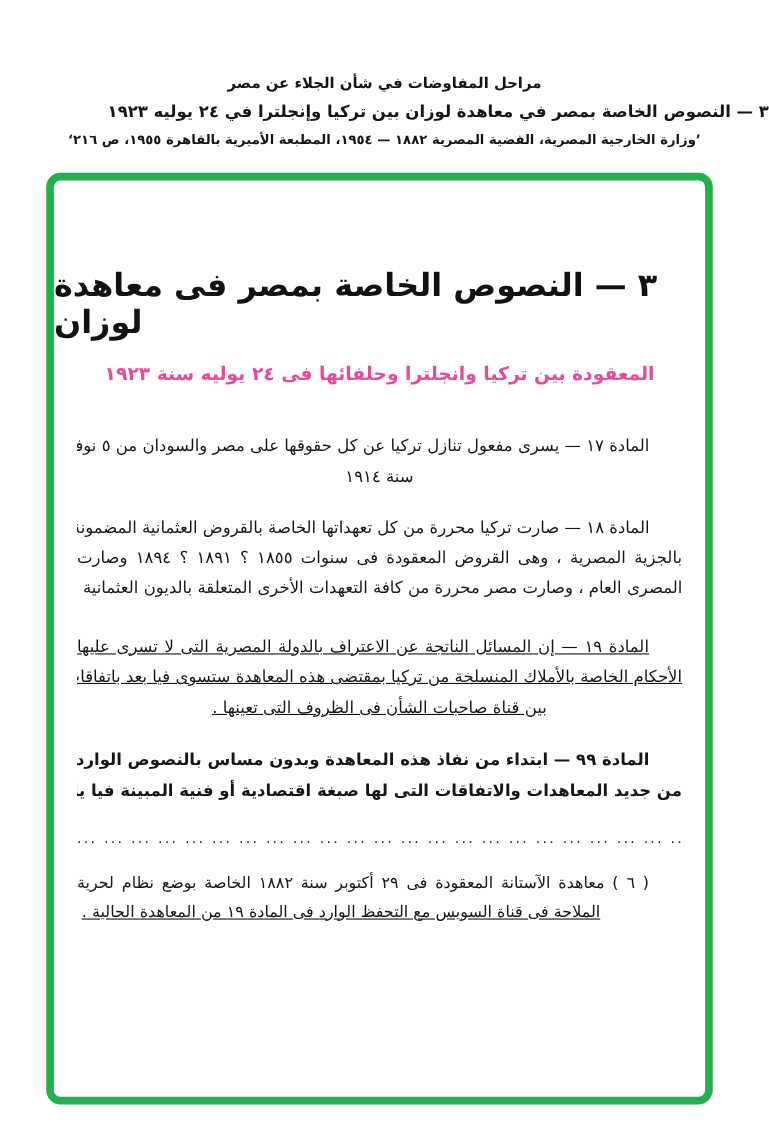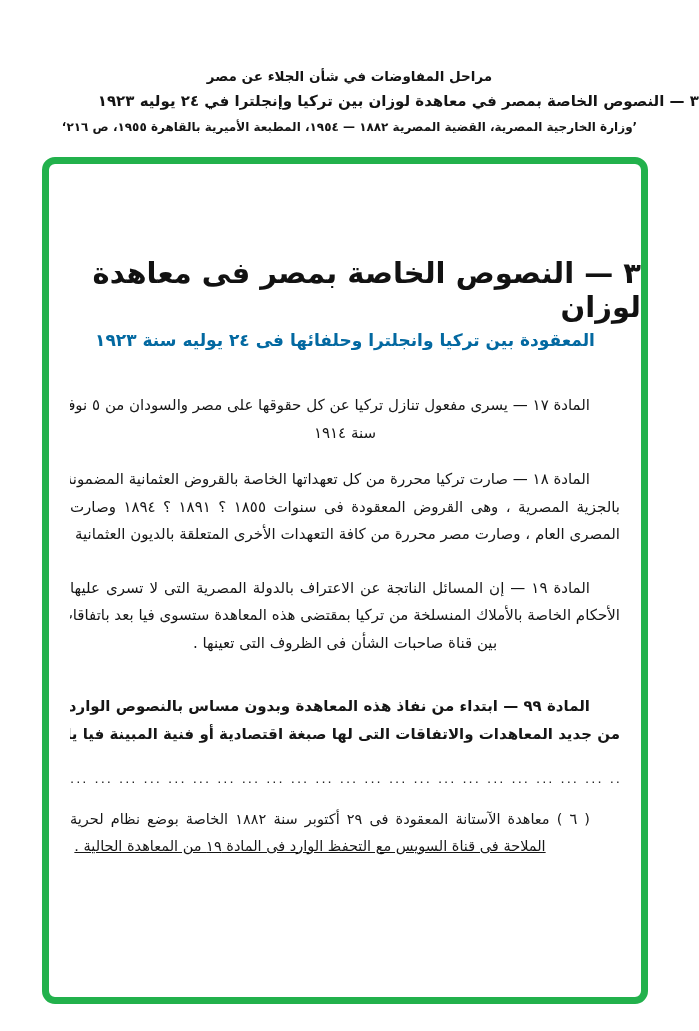--- a/index.html
+++ b/index.html
@@ -15,33 +15,33 @@
   .hdr2{font-size:15px;font-weight:bold;margin:0 0 10px 0;text-align:right;}
   .hdr3{font-size:12px;font-weight:bold;margin:0;}
   
   .green-frame{
     position:absolute;left:42px;top:157px;width:606px;height:847px;
     box-sizing:border-box;border:7px solid #22b14c;border-radius:13px;
     background:#ffffff;
   }
   .frame-content{position:relative;width:100%;height:100%;direction:rtl;}
   .doc-title{
-    position:absolute;top:92px;left:0;right:0;text-align:right;
+    position:absolute;top:78px;left:0;right:0;text-align:left;
     font-size:29px;font-weight:bold;letter-spacing:0;color:#121212;
   }
   .doc-subtitle{
     position:absolute;top:166px;left:0;right:0;text-align:center;
-    font-size:17px;font-weight:bold;color:#0369a1;
+    font-size:17px;font-weight:bold;color:#ec4899;
   }
   .doc-body{
     position:absolute;top:228px;right:21px;left:21px;
   }
   .para{margin:0;}
   .mA{margin-bottom:19px;} .mB{margin-bottom:26px;}
-  .mC{margin-bottom:36px;} .mD{margin-bottom:17px;font-weight:bold;}
+  .mC{margin-bottom:20px;text-decoration:underline;} .mD{margin-bottom:17px;font-weight:bold;}
   .line{
     font-size:15px;line-height:27.5px;white-space:nowrap;overflow:hidden;
     text-align:center;color:#161616;
   }
   .line.j{text-align:justify;text-align-last:justify;}
   .line.ind{padding-right:30px;}
   .line.short2{padding-right:70px;text-decoration:underline;}
   .fnote .line{font-size:14.5px;line-height:27px;}
   .dots-row{
     font-size:13px;line-height:27.5px;letter-spacing:2px;color:#222;

